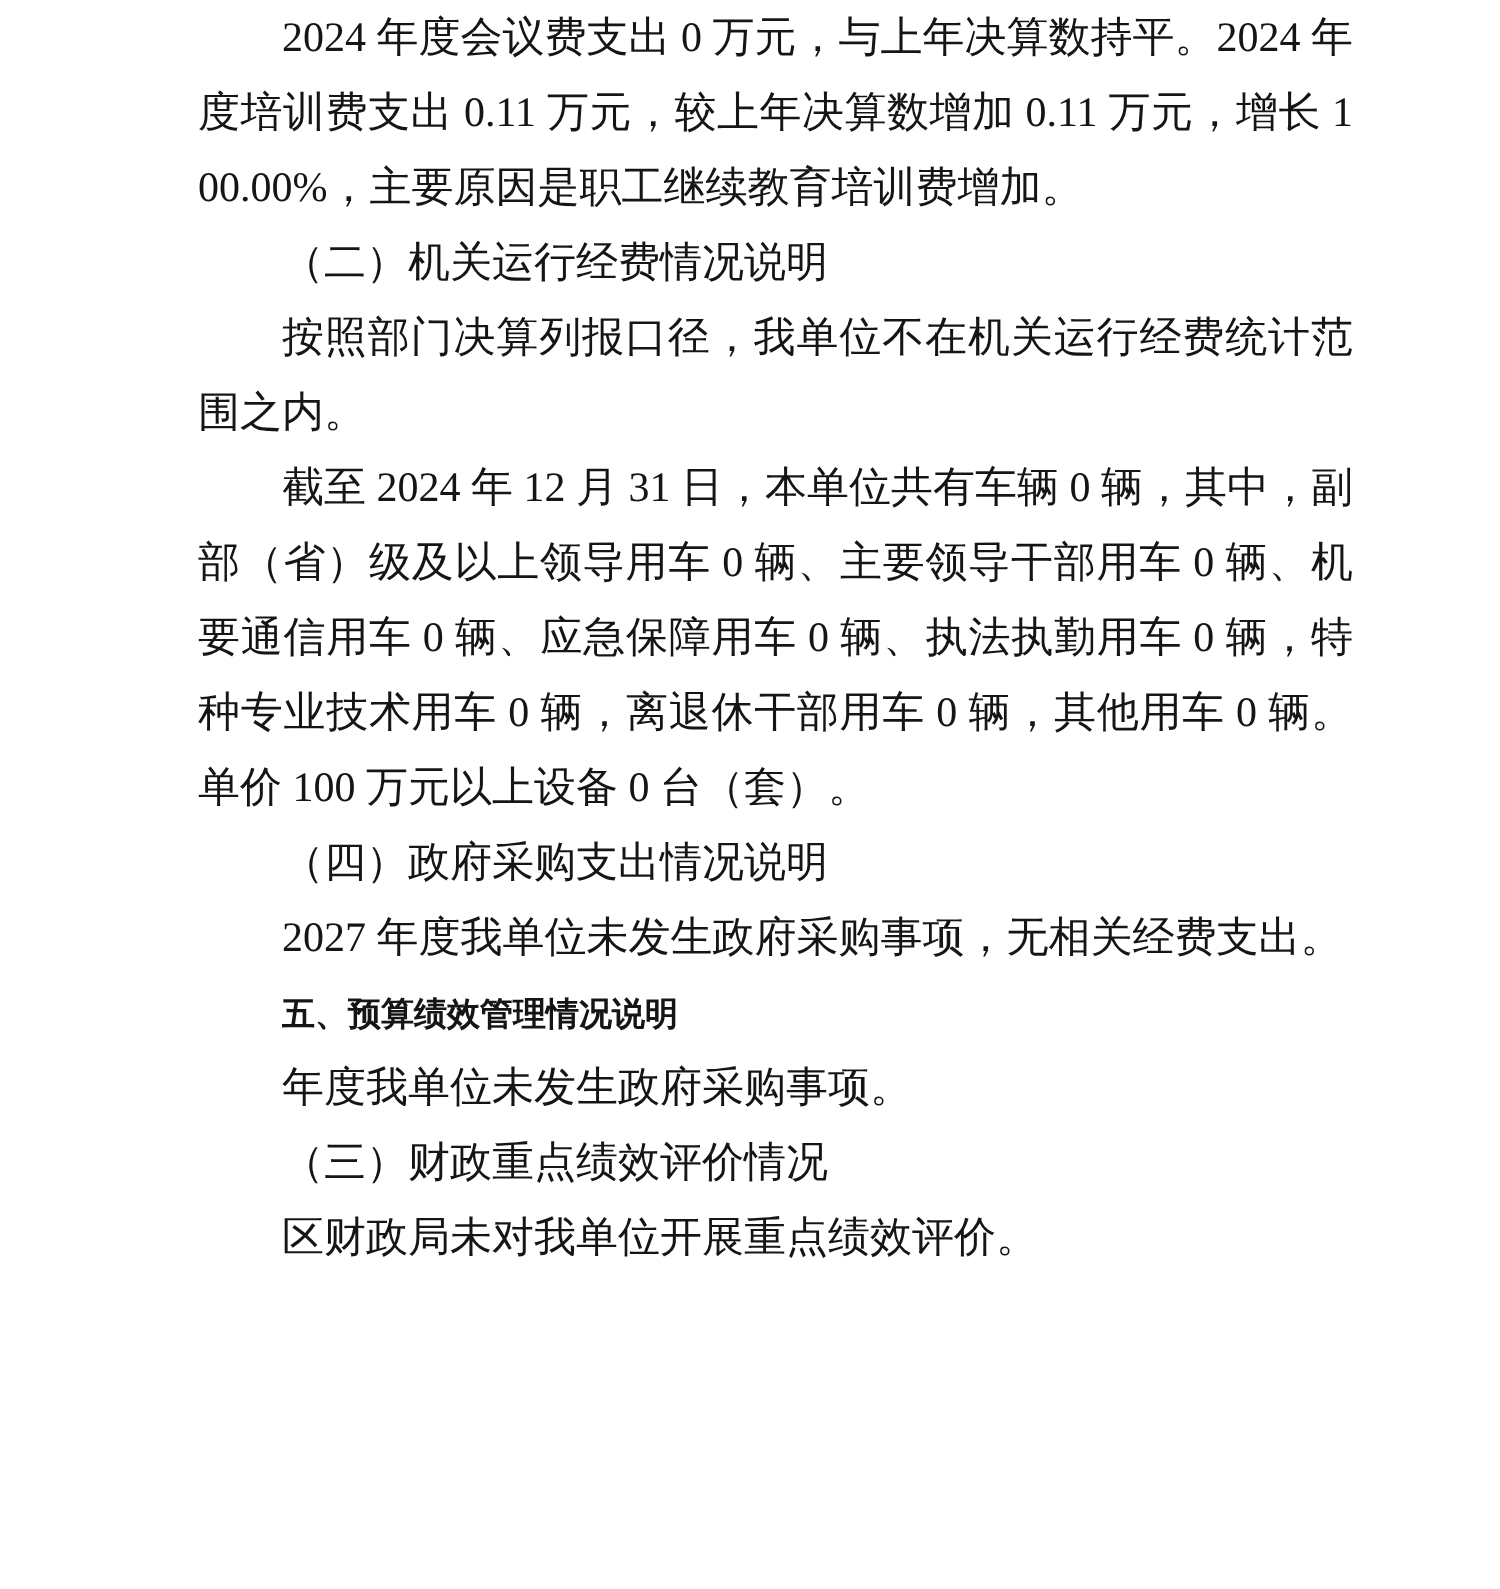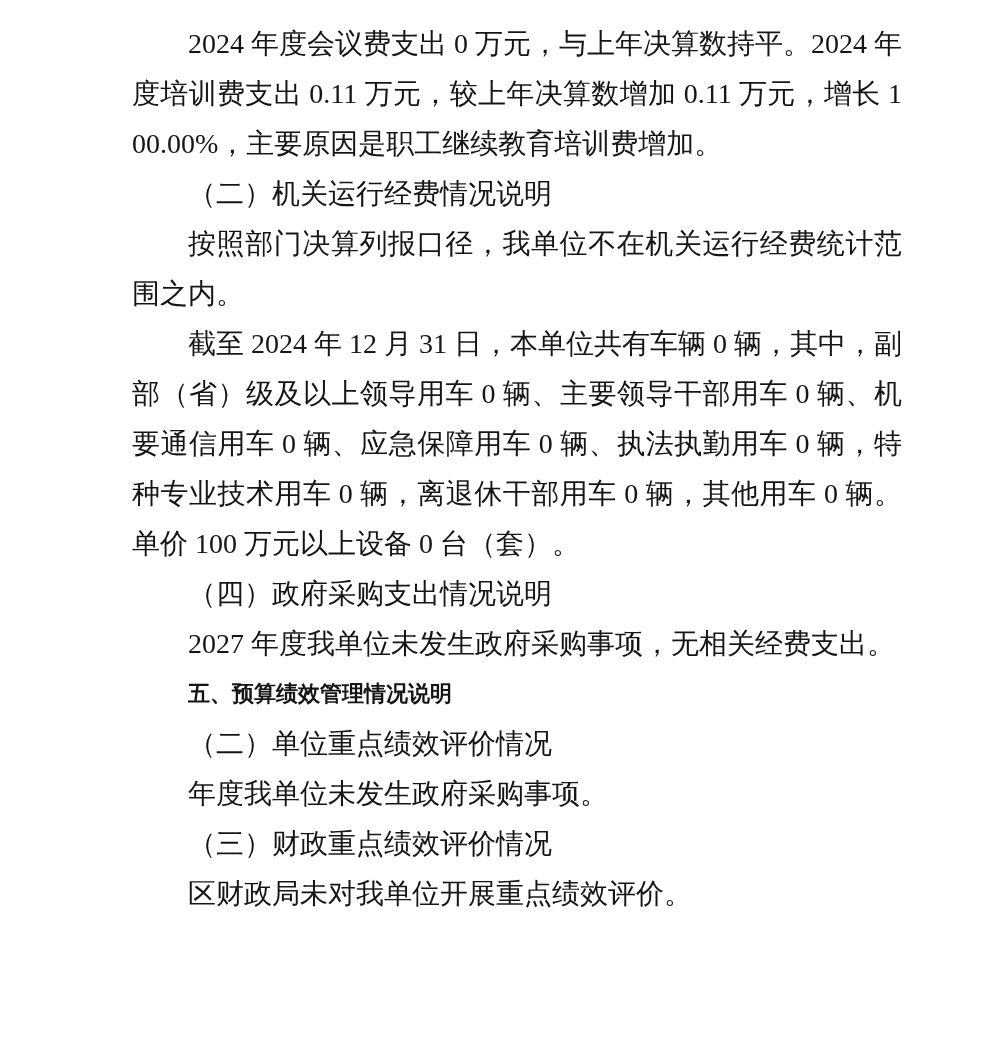--- a/index.html
+++ b/index.html
@@ -15,21 +15,21 @@
   .page {
     position: relative;
     width: 1000px;
     height: 1059px;
     background: #ffffff;
   }
   .doc {
     box-sizing: border-box;
     margin-left: 132px;
     width: 770px;
-    padding-top: 19px;
+    padding-top: 1px;
     font-family: "Liberation Serif", "DejaVu Serif", serif;
     font-size: 28px;
     line-height: 50px;
     color: #151515;
     text-align: justify;
   }
   .para {
     margin: 0;
     text-indent: 56px;
     word-break: break-all;
@@ -50,18 +50,17 @@
 
 <div class="page">
   <div id="doc" class="doc">
       <p class="para">2024 年度会议费支出 0 万元，与上年决算数持平。2024 年度培训费支出 0.11 万元，较上年决算数增加 0.11 万元，增长 100.00%，主要原因是职工继续教育培训费增加。</p>
       <p class="para subheading">（二）机关运行经费情况说明</p>
       <p class="para">按照部门决算列报口径，我单位不在机关运行经费统计范围之内。</p>
       <p class="para">截至 2024 年 12 月 31 日，本单位共有车辆 0 辆，其中，副部（省）级及以上领导用车 0 辆、主要领导干部用车 0 辆、机要通信用车 0 辆、应急保障用车 0 辆、执法执勤用车 0 辆，特种专业技术用车 0 辆，离退休干部用车 0 辆，其他用车 0 辆。单价 100 万元以上设备 0 台（套）。</p>
       <p class="para subheading">（四）政府采购支出情况说明</p>
       <p class="para">2027 年度我单位未发生政府采购事项，无相关经费支出。</p>
       <p class="para heading">五、预算绩效管理情况说明</p>
-      <p class="para subheading">（二）单位重点绩效评价情况</p>
       <p class="para">年度我单位未发生政府采购事项。</p>
       <p class="para subheading">（三）财政重点绩效评价情况</p>
       <p class="para">区财政局未对我单位开展重点绩效评价。</p>
     </div>
 </div>
 
 </body></html>

